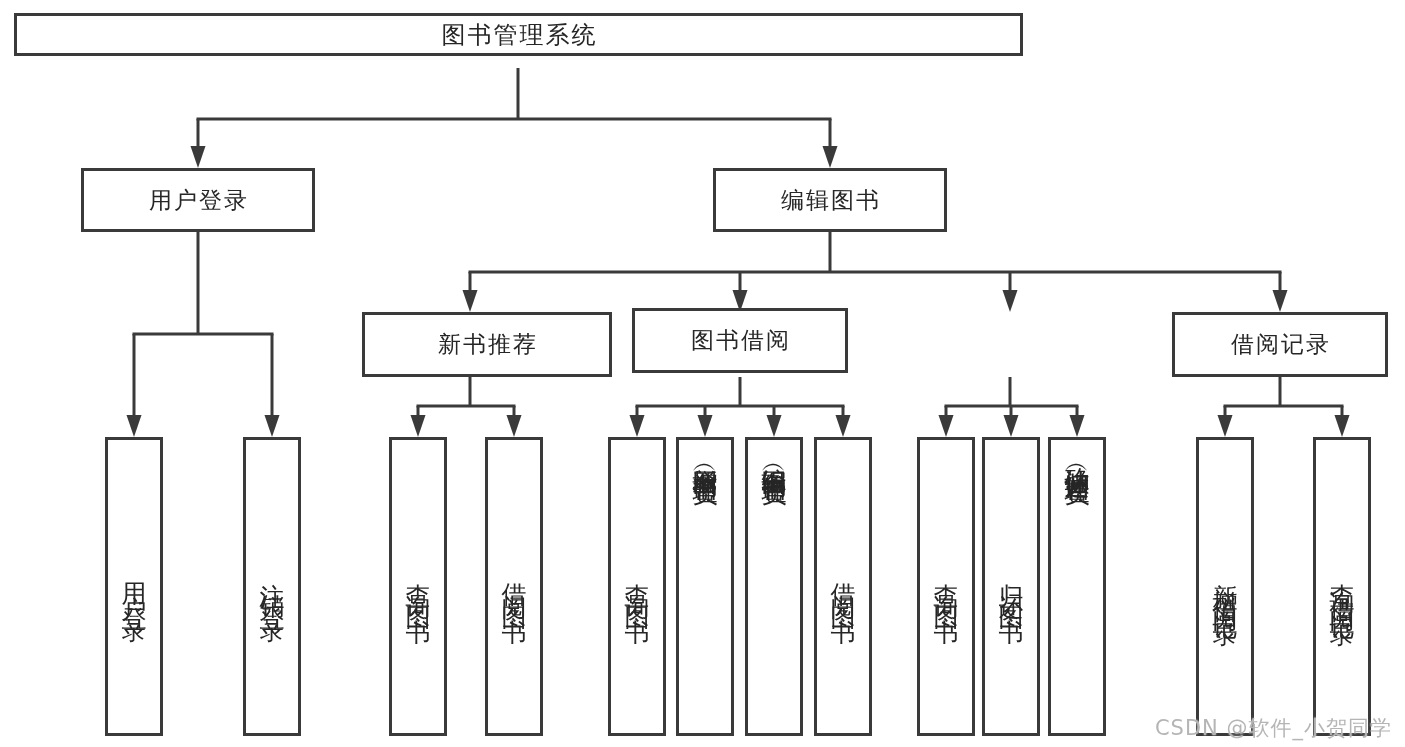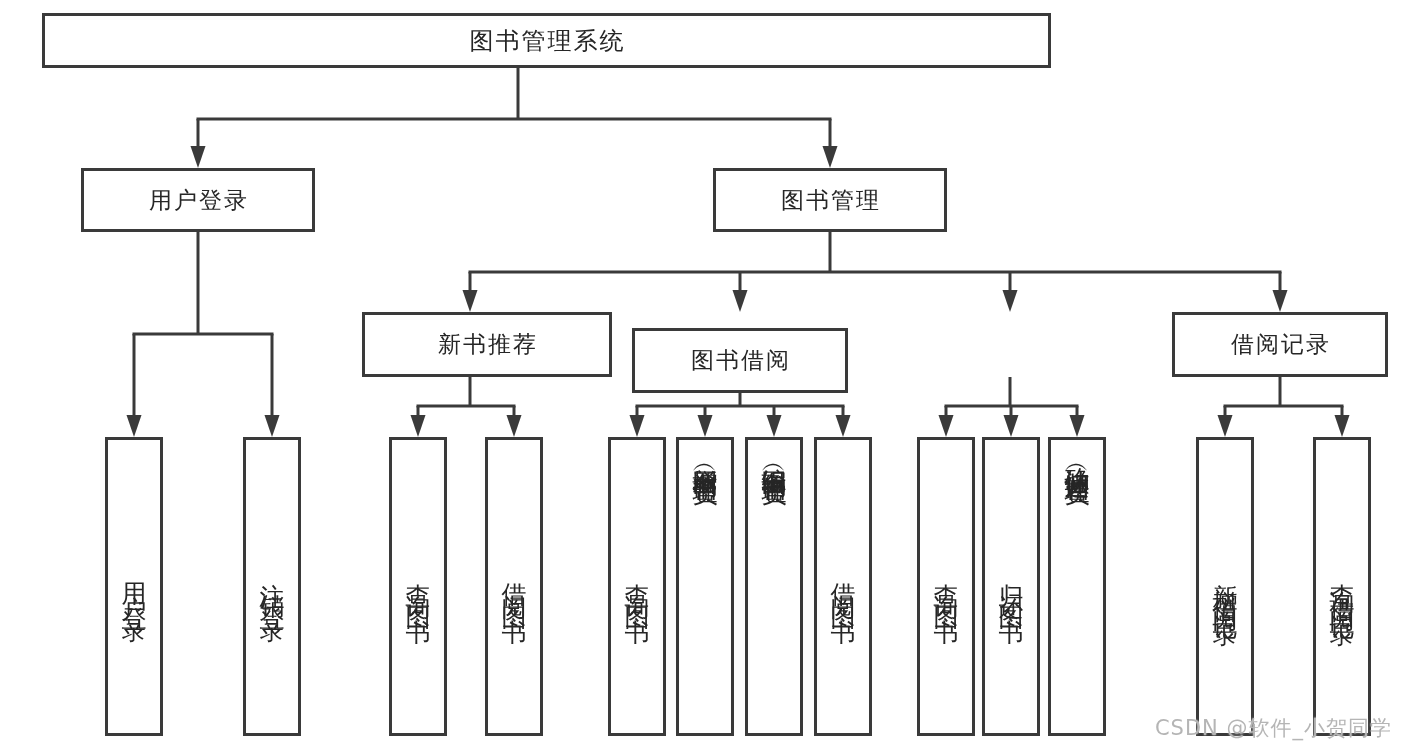--- a/index.html
+++ b/index.html
@@ -96,27 +96,27 @@
       <polygon points="1069.5,415 1084.5,415 1077,437"></polygon>
 
     <path d="M1280 377 V406"></path>
     <path class="bar" d="M1225 406 H1342"></path>
     <path d="M1225 406 V417"></path>
       <polygon points="1217.5,415 1232.5,415 1225,437"></polygon>
     <path d="M1342 406 V417"></path>
       <polygon points="1334.5,415 1349.5,415 1342,437"></polygon>
   </svg>
 
-  <div class="node h-node root-node" style="left:14px;top:13px;width:1009px;height:55px;margin-left:28px;">图书管理系统</div>
+  <div class="node h-node root-node" style="left:14px;top:13px;width:1009px;height:43px;">图书管理系统</div>
 
   <div class="node h-node" style="left:81px;top:168px;width:234px;height:64px;">用户登录</div>
-  <div class="node h-node" style="left:713px;top:168px;width:234px;height:64px;">图书管理</div>
+  <div class="node h-node" style="left:713px;top:168px;width:234px;height:64px;">编辑图书</div>
 
   <div class="node h-node" style="left:362px;top:312px;width:250px;height:65px;">新书推荐</div>
-  <div class="node h-node" style="left:632px;top:328px;width:216px;height:65px;text-align:right;">图书借阅</div>
+  <div class="node h-node" style="left:632px;top:308px;width:216px;height:65px;text-align:right;">图书借阅</div>
   <div class="node h-node" style="left:1172px;top:312px;width:216px;height:65px;">借阅记录</div>
 
   <div class="node v-node v-short" style="left:105px;top:437px;width:58px;height:299px;">用户登录</div>
   <div class="node v-node v-short" style="left:243px;top:437px;width:58px;height:299px;">注销登录</div>
 
   <div class="node v-node v-short" style="left:389px;top:437px;width:58px;height:299px;">查询图书</div>
   <div class="node v-node v-short" style="left:485px;top:437px;width:58px;height:299px;">借阅图书</div>
 
   <div class="node v-node v-short" style="left:608px;top:437px;width:58px;height:299px;">查询图书</div>
   <div class="node v-node v-long" style="left:676px;top:437px;width:58px;height:299px;">新增图书（管理员）</div>

